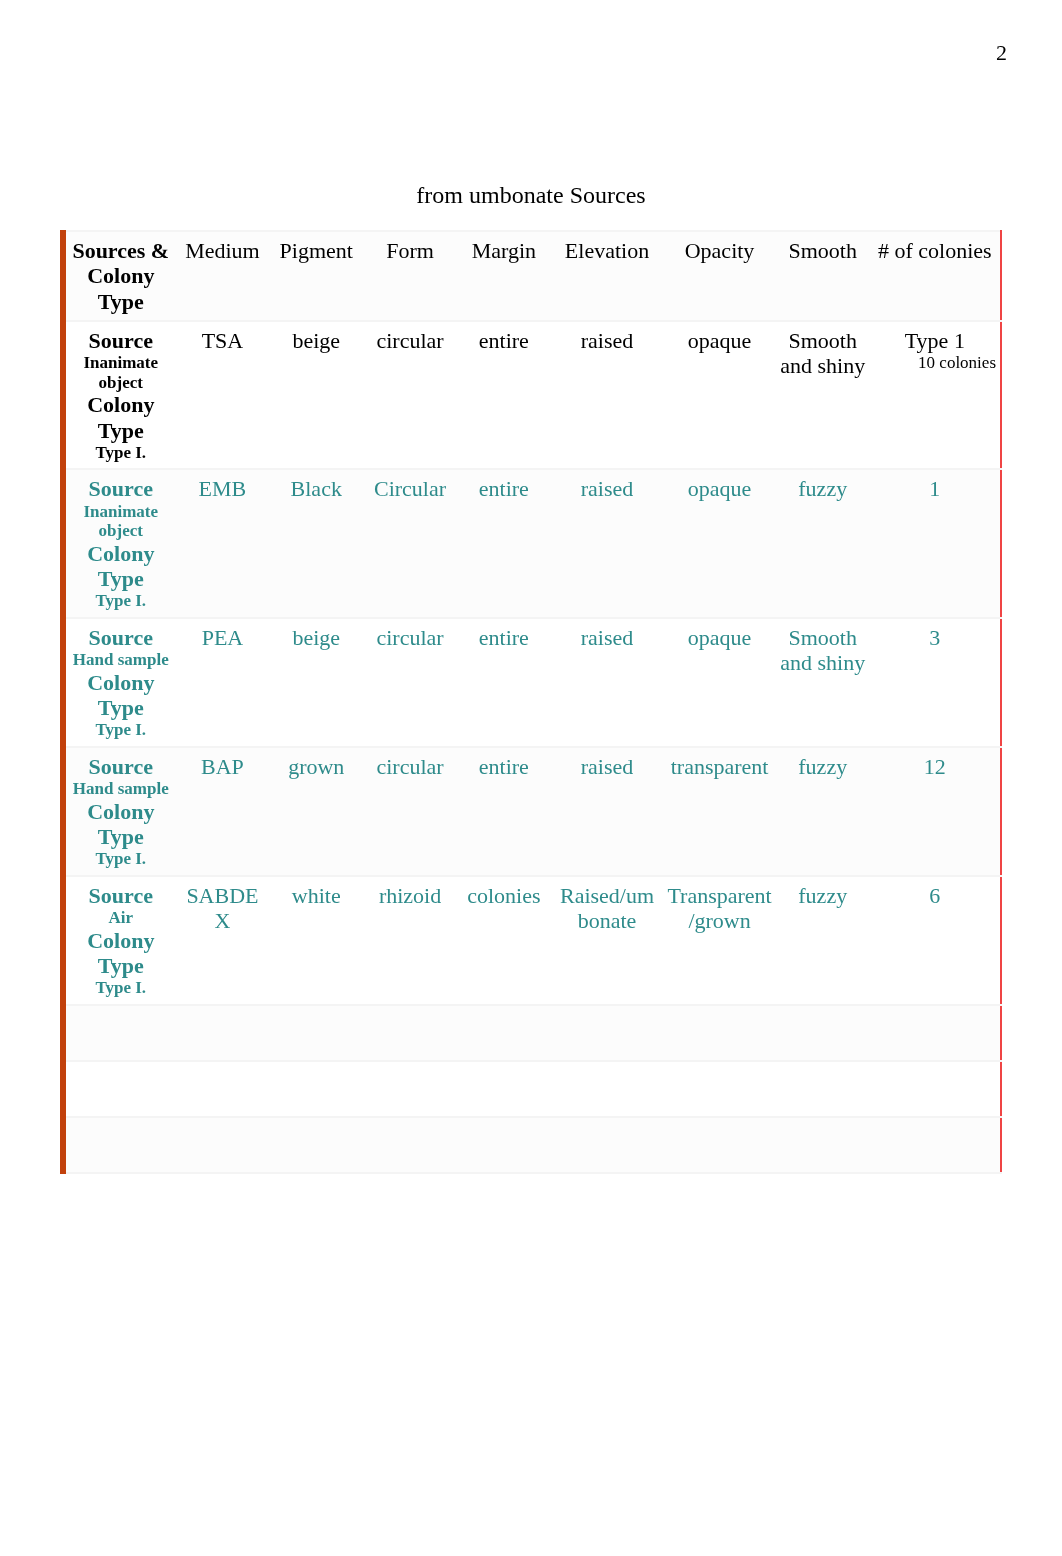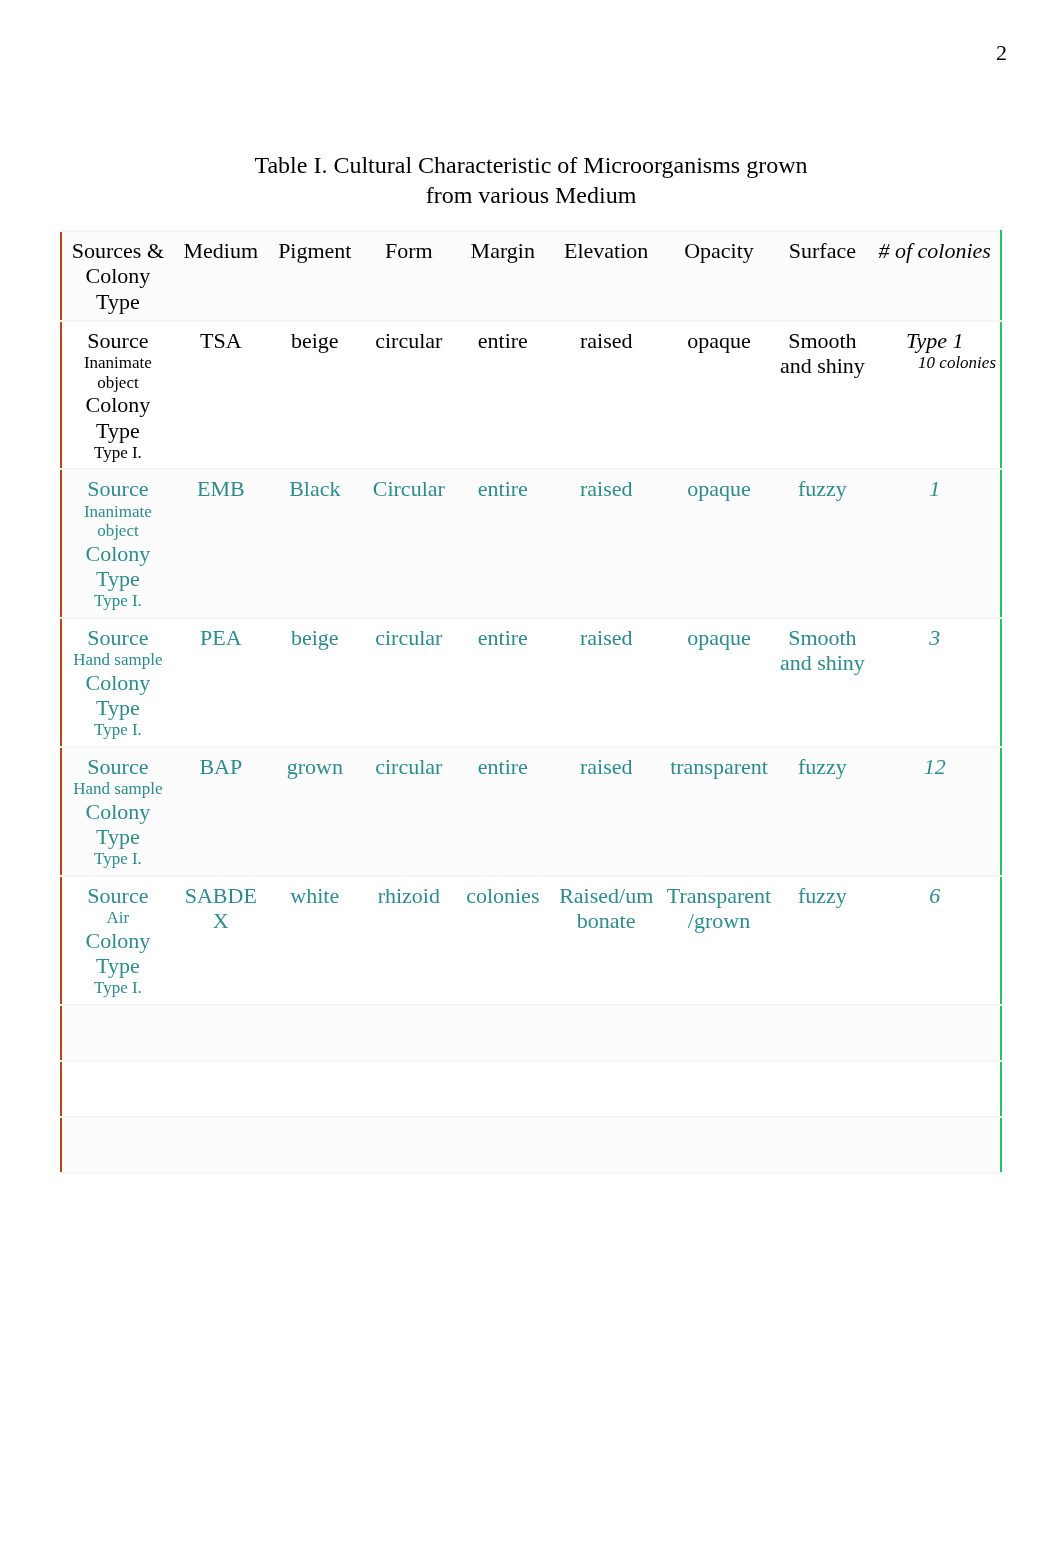--- a/index.html
+++ b/index.html
@@ -53,25 +53,25 @@
     padding: 6px 4px;
     font-size: 22px;
     line-height: 1.15;
     text-align: center;
     font-weight: normal;
     word-wrap: break-word;
     border-top: 2px solid #f4f4f4;
     border-bottom: 2px solid #f4f4f4;
   }
   tr td:first-child, tr th:first-child {
-    border-left: 2px solid #c2410c;
+    border-left: 6px solid #c2410c;
+    font-weight: bold;
   }
   tr td:last-child, tr th:last-child {
-    border-right: 2px solid #22c55e;
-    font-style: italic;
+    border-right: 2px solid #ef4444;
   }
   tr:nth-child(odd) td, tr:nth-child(odd) th {
     background: #fcfcfc;
   }
   tr:nth-child(even) td, tr:nth-child(even) th {
     background: #ffffff;
   }
   .small {
     font-size: 17px;
   }
@@ -89,22 +89,22 @@
   .count-sub { display:block;text-align:right; }
 </style>
 </head>
 <body>
 
 <div class="page">
 
   <div class="page-number">2</div>
 
   <div class="title">
-    <span>Table I. Cultural Characteristic of Microorganisms grown</span><br>
-    <span>from various Medium</span>
+    <br>
+    <span>from umbonate Sources</span>
   </div>
 
   <div class="table-wrap">
     <table>
       <colgroup>
         <col class="c0">
           <col class="c1">
           <col class="c2">
           <col class="c3">
           <col class="c4">
@@ -115,21 +115,21 @@
       </colgroup>
       <tbody id="table-body">
         <tr>
           <th>Sources &amp; Colony Type</th>
           <th>Medium</th>
           <th>Pigment</th>
           <th>Form</th>
           <th>Margin</th>
           <th>Elevation</th>
           <th>Opacity</th>
-          <th>Surface</th>
+          <th>Smooth</th>
           <th># of colonies</th>
         </tr>
       <tr>
             <td class="cell-source ">
               <span class="line1">Source</span>
               <span class="line2 small">Inanimate object</span>
               <span class="line3">Colony Type</span>
               <span class="line5 small">Type I.</span>
             </td>
             <td class="">TSA</td>

